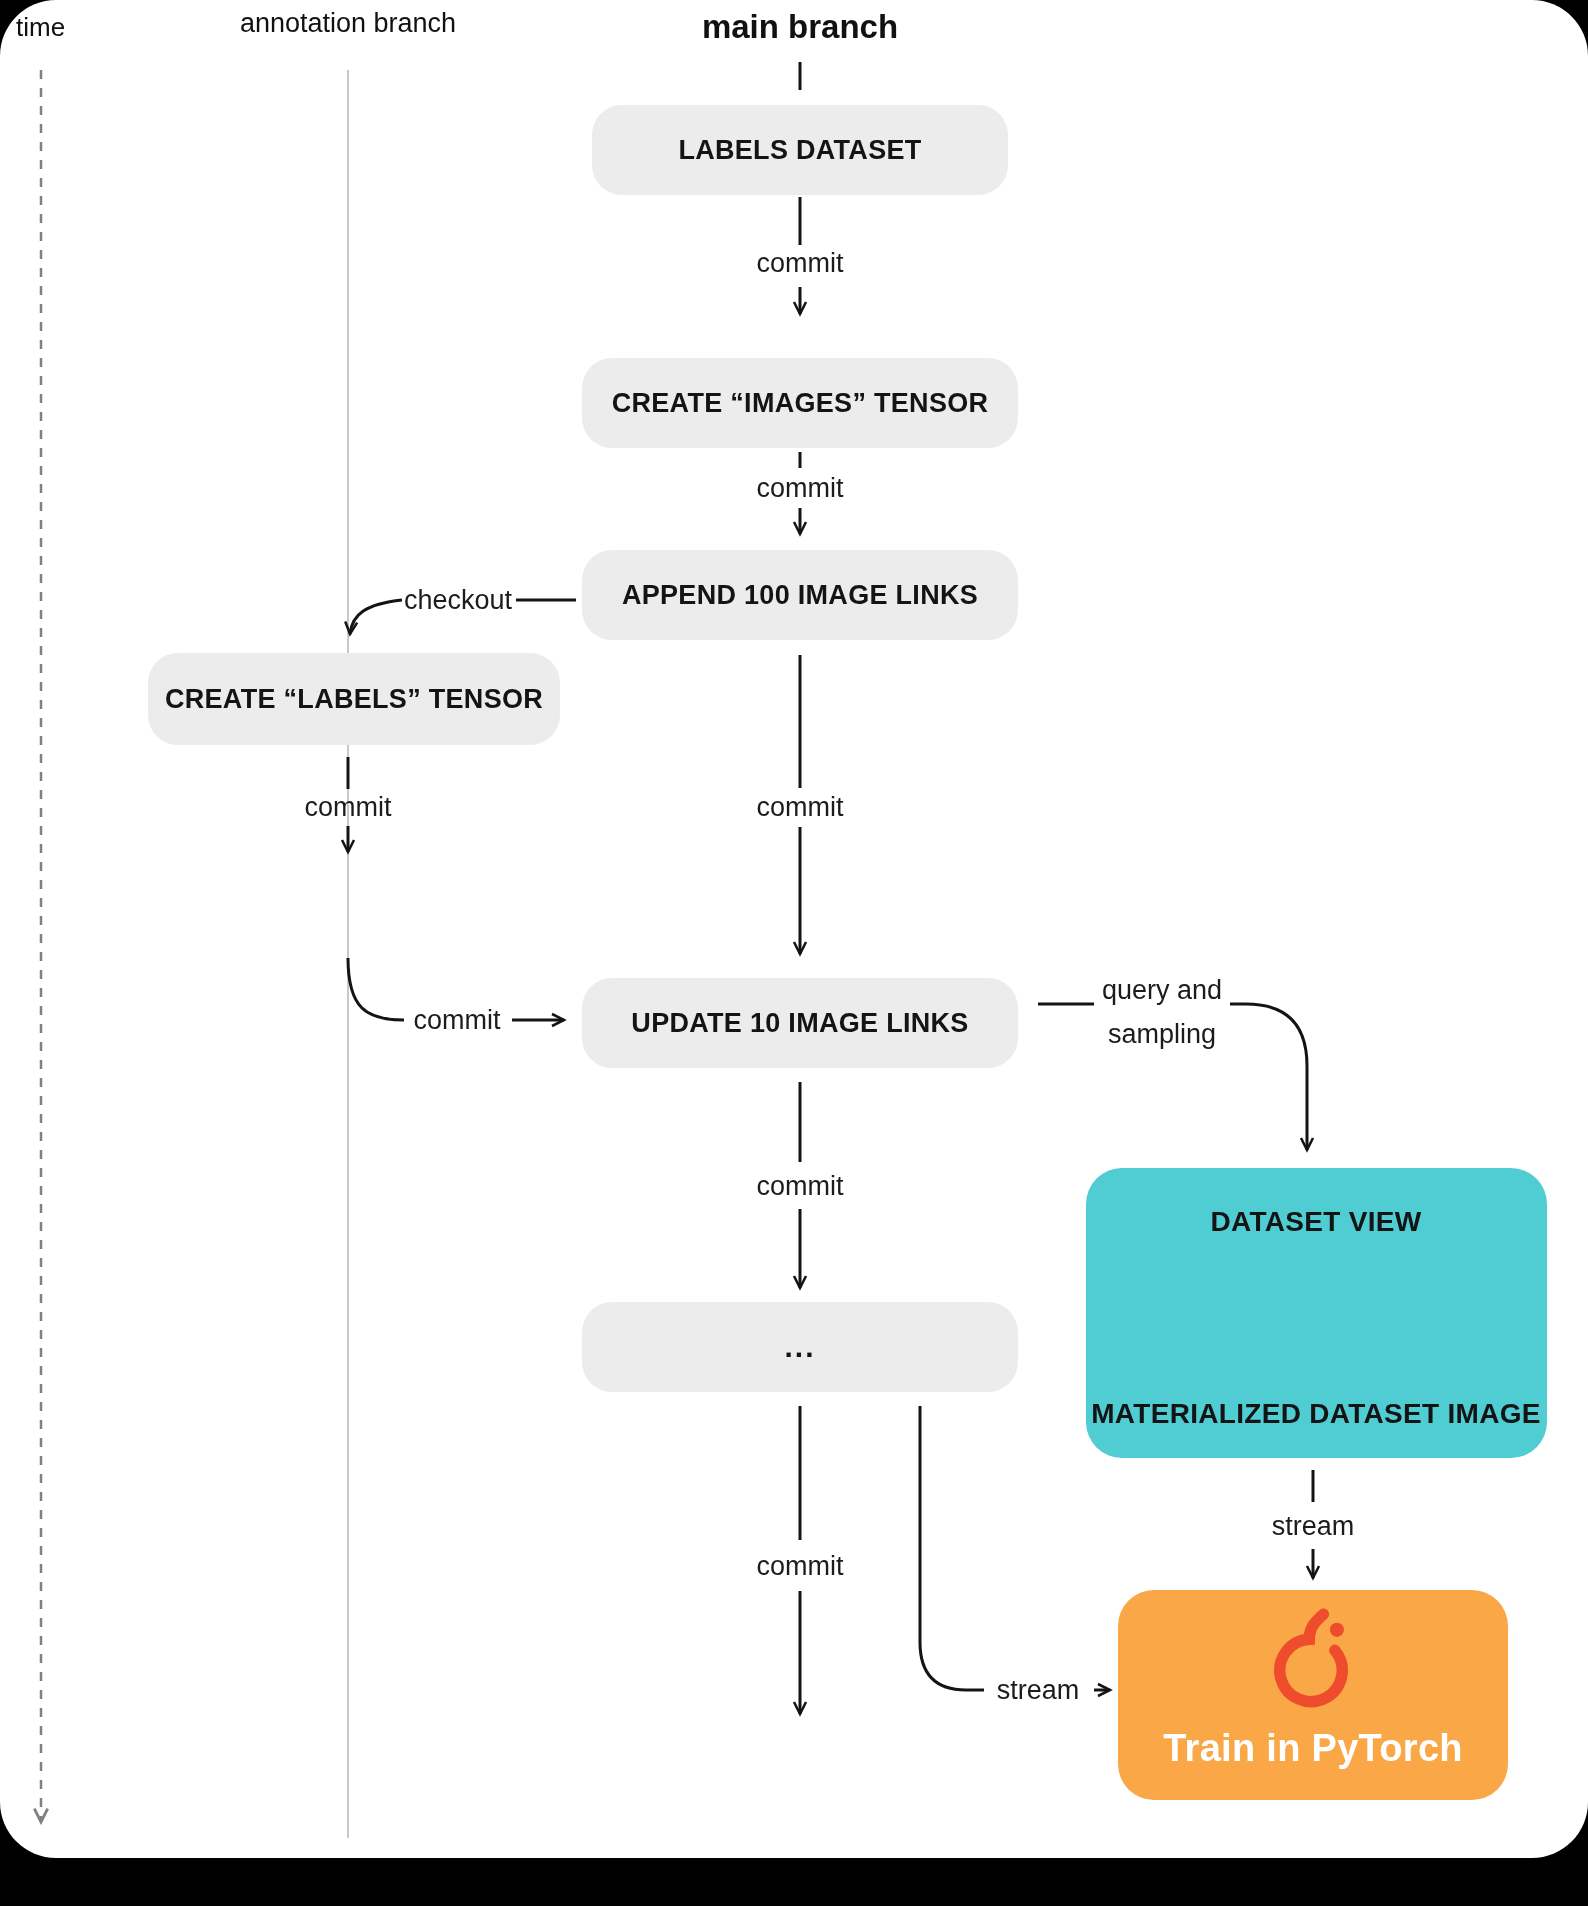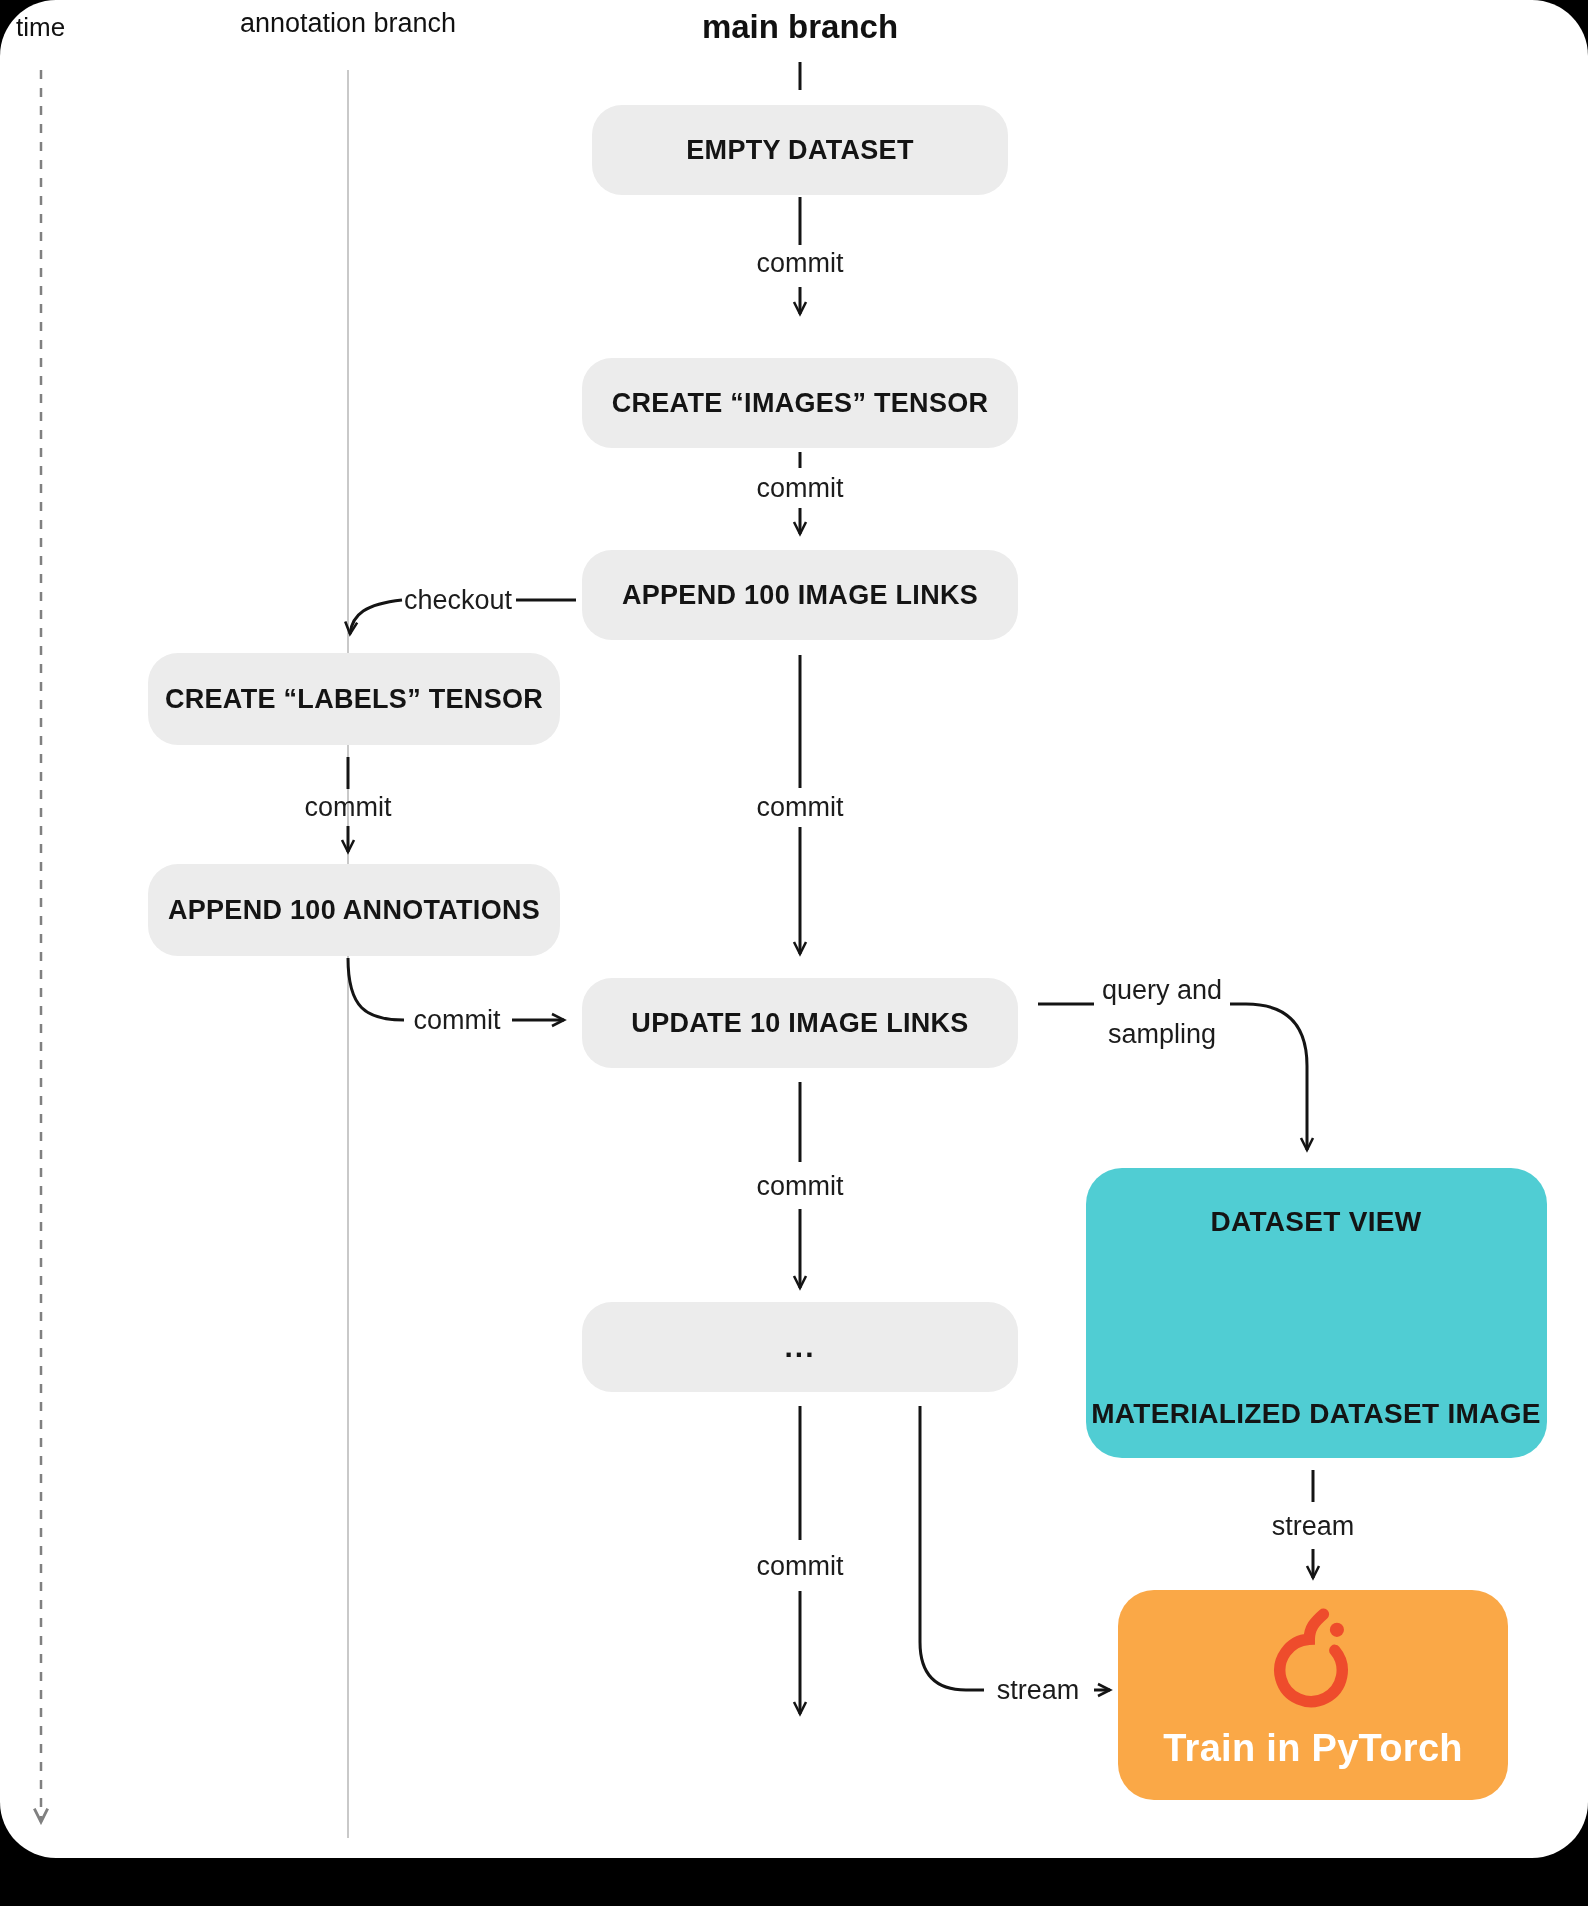--- a/index.html
+++ b/index.html
@@ -123,28 +123,27 @@
     <g stroke="#141414" stroke-width="3">
       <path d="M920,1406 V1642 Q920,1690 966,1690 H984"></path>
       <path d="M1094,1690 H1110" marker-end="url(#arrowB)"></path>
     </g>
   </svg>
 
   <div class="hdr time-label">time</div>
   <div class="hdr ann-label">annotation branch</div>
   <div class="hdr main-label">main branch</div>
 
-  <div class="node main-node" style="left:592px;width:416px;top:105px;">EMPTY DATASET</div>
+  <div class="node main-node" style="left:592px;width:416px;top:105px;">LABELS DATASET</div>
   <div class="node main-node" style="top:358px;">CREATE “IMAGES” TENSOR</div>
   <div class="node main-node" style="top:550px;">APPEND 100 IMAGE LINKS</div>
   <div class="node main-node" style="top:978px;">UPDATE 10 IMAGE LINKS</div>
   <div class="node main-node dots-node" style="top:1302px;">...</div>
 
   <div class="node ann-node" style="top:653px;">CREATE “LABELS” TENSOR</div>
-  <div class="node ann-node" style="top:864px;">APPEND 100 ANNOTATIONS</div>
 
   <div class="edge-label" style="left:800px;top:248px;">commit</div>
   <div class="edge-label" style="left:800px;top:473px;">commit</div>
   <div class="edge-label" style="left:800px;top:792px;">commit</div>
   <div class="edge-label" style="left:800px;top:1171px;">commit</div>
   <div class="edge-label" style="left:800px;top:1551px;">commit</div>
 
   <div class="edge-label" style="left:348px;top:792px;">commit</div>
 
   <div class="edge-label" style="left:458px;top:585px;">checkout</div>

